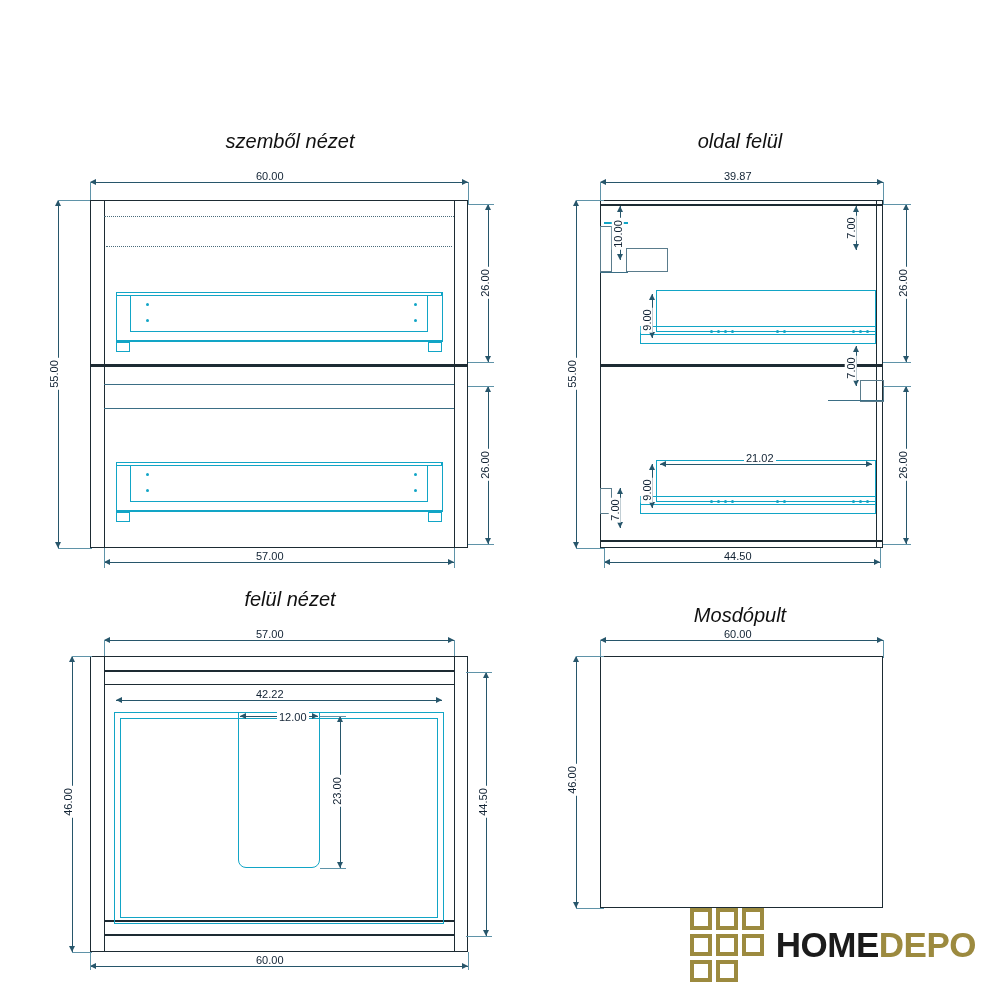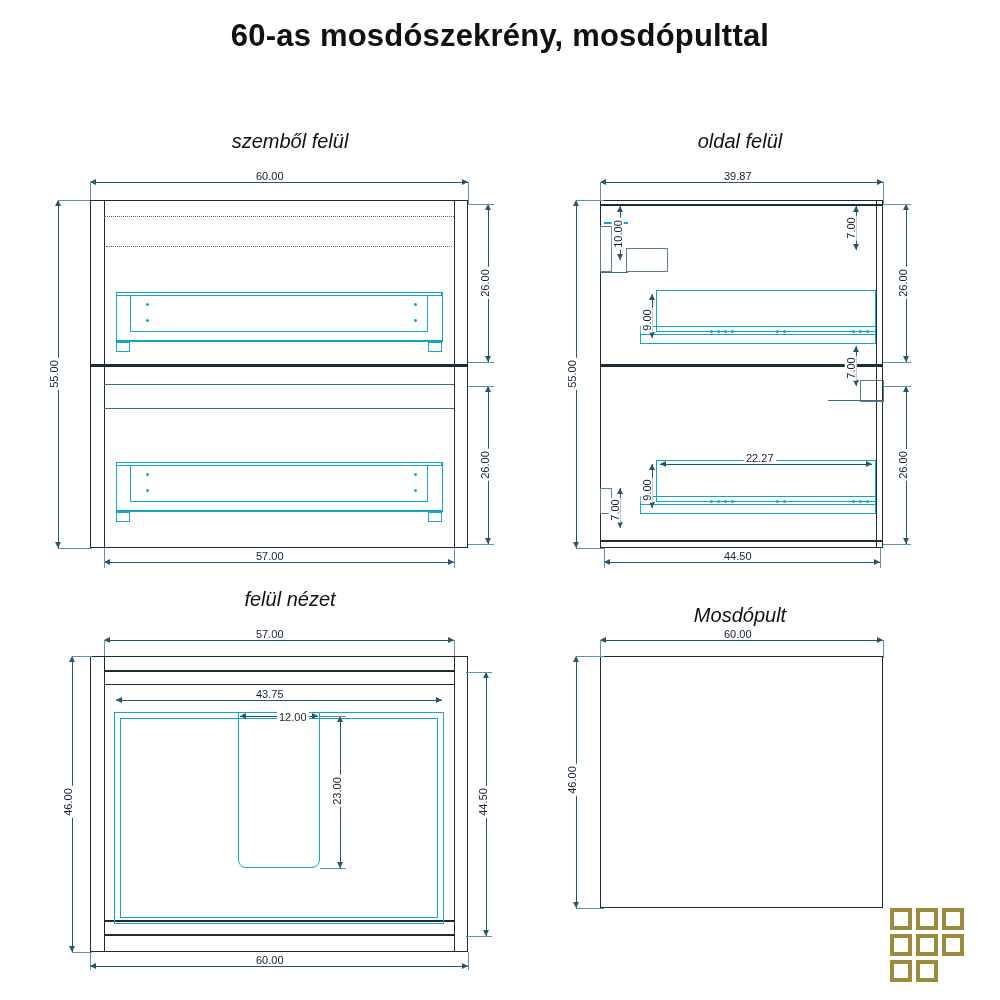--- a/index.html
+++ b/index.html
@@ -74,23 +74,22 @@
   .logo-cell.empty{border:none;}
   .logo-text{font-size:35px;font-weight:bold;letter-spacing:-0.5px;}
   .logo-home{color:#1b1b1b;}
   .logo-depo{color:#9c8a3f;}
 </style>
 </head>
 <body>
 
 <div class="page">
 
-  <div class="title">60-as mosdószekrény, mosdópulttal</div>
-
-  <div class="view-label" style="left:130px;top:130px;width:320px;">szemből felül</div>
+
+  <div class="view-label" style="left:130px;top:130px;width:320px;">szemből nézet</div>
 
   <div class="line hline" style="left:90px;top:182px;width:378px;"></div>
   <div class="arrowL" style="left:90px;top:179px;"></div>
   <div class="arrowR" style="left:462px;top:179px;"></div>
   <div class="line vline ext" style="left:90px;top:182px;height:22px;"></div>
   <div class="line vline ext" style="left:468px;top:182px;height:22px;"></div>
   <div class="dim-text" style="left:254px;top:170px;">60.00</div>
 
   <div class="line vline" style="left:58px;top:200px;height:348px;"></div>
   <div class="arrowU" style="left:55px;top:200px;"></div>
@@ -210,21 +209,21 @@
   <div class="arrowD" style="left:853px;top:380px;"></div>
   <div class="dim-text vert" style="left:838px;top:362px;">7.00</div>
   <div class="box thinb" style="left:860px;top:380px;width:24px;height:22px;"></div>
   <div class="line hline thin" style="left:828px;top:400px;width:56px;height:1px;"></div>
 
   <div class="box cyanb" style="left:656px;top:460px;width:220px;height:42px;"></div>
 
   <div class="line hline" style="left:660px;top:464px;width:212px;"></div>
   <div class="arrowL" style="left:660px;top:461px;"></div>
   <div class="arrowR" style="left:866px;top:461px;"></div>
-  <div class="dim-text" style="left:744px;top:452px;">22.27</div>
+  <div class="dim-text" style="left:744px;top:452px;">21.02</div>
 
   <div class="box cyanb" style="left:640px;top:496px;width:236px;height:18px;"></div>
   <div class="line hline cyan" style="left:640px;top:504px;width:236px;height:1px;"></div>
   <div class="dot" style="left:710px;top:500px;"></div>
   <div class="dot" style="left:717px;top:500px;"></div>
   <div class="dot" style="left:724px;top:500px;"></div>
   <div class="dot" style="left:731px;top:500px;"></div>
   <div class="dot" style="left:776px;top:500px;"></div>
   <div class="dot" style="left:783px;top:500px;"></div>
   <div class="dot" style="left:852px;top:500px;"></div>
@@ -288,21 +287,21 @@
   <div class="line hline dark" style="left:104px;top:934px;width:350px;height:2px;"></div>
 
   <div class="box cyanb" style="left:114px;top:712px;width:330px;height:212px;"></div>
   <div class="box cyanb" style="left:120px;top:718px;width:318px;height:200px;"></div>
 
   <div class="box cyanb" style="left:238px;top:712px;width:82px;height:156px;border-radius:0 0 8px 8px;"></div>
 
   <div class="line hline" style="left:116px;top:700px;width:326px;"></div>
   <div class="arrowL" style="left:116px;top:697px;"></div>
   <div class="arrowR" style="left:436px;top:697px;"></div>
-  <div class="dim-text" style="left:254px;top:688px;">43.75</div>
+  <div class="dim-text" style="left:254px;top:688px;">42.22</div>
 
   <div class="line hline" style="left:240px;top:716px;width:78px;"></div>
   <div class="arrowL" style="left:240px;top:713px;"></div>
   <div class="arrowR" style="left:312px;top:713px;"></div>
   <div class="dim-text" style="left:258px;top:711px;margin-left:19px;">12.00</div>
 
   <div class="line vline" style="left:340px;top:716px;height:152px;"></div>
   <div class="arrowU" style="left:337px;top:716px;"></div>
   <div class="arrowD" style="left:337px;top:862px;"></div>
   <div class="line hline ext" style="left:320px;top:716px;width:26px;"></div>
@@ -353,15 +352,16 @@
       <div class="logo-cell"></div>
       <div class="logo-cell"></div>
       <div class="logo-cell"></div>
       <div class="logo-cell"></div>
       <div class="logo-cell"></div>
       <div class="logo-cell"></div>
       <div class="logo-cell"></div>
       <div class="logo-cell"></div>
       <div class="logo-cell empty"></div>
     </div>
+    <div class="logo-text"><span class="logo-home">HOME</span><span class="logo-depo">DEPO</span></div>
   </div>
 
 </div>
 
 </body></html>

